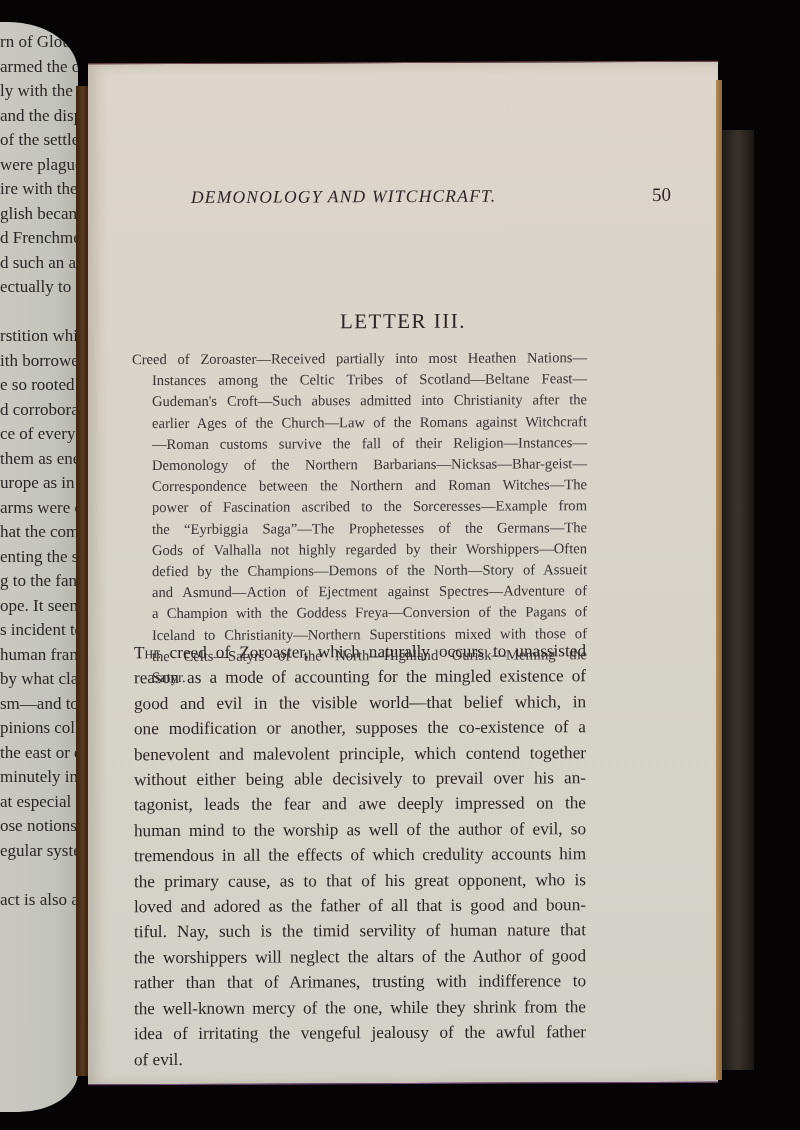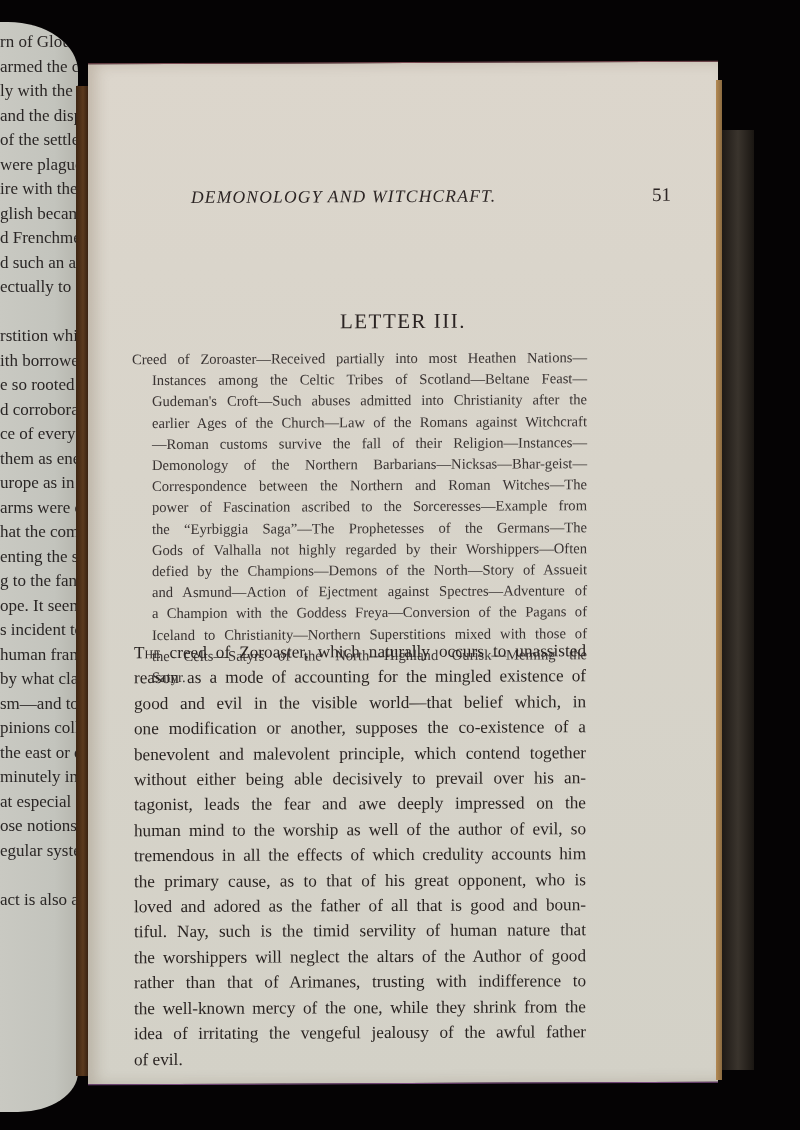--- a/index.html
+++ b/index.html
@@ -112,21 +112,21 @@
       <span class="ln" style="margin-top: 0px;">egular system</span>
       <span class="ln" style="margin-top: 0px;">&nbsp;</span>
       <span class="ln" style="margin-top: 0px;">act is also allege</span>
     </div>
 </div>
 <div class="gutter"></div>
 
 <div class="right-page">
   <div class="running-head">
     <span class="running-title">DEMONOLOGY AND WITCHCRAFT.</span>
-    <span class="page-number">51</span>
+    <span class="page-number">50</span>
   </div>
 
   <div class="letter-title">LETTER III.</div>
 
   <div class="summary" id="summary">
       <span class="first line" style="padding-left: 0px;">Creed of Zoroaster—Received partially into most Heathen Nations—</span>
       <span class="line">Instances among the Celtic Tribes of Scotland—Beltane Feast—</span>
       <span class="line">Gudeman's Croft—Such abuses admitted into Christianity after the</span>
       <span class="line">earlier Ages of the Church—Law of the Romans against Witchcraft</span>
       <span class="line">—Roman customs survive the fall of their Religion—Instances—</span>

